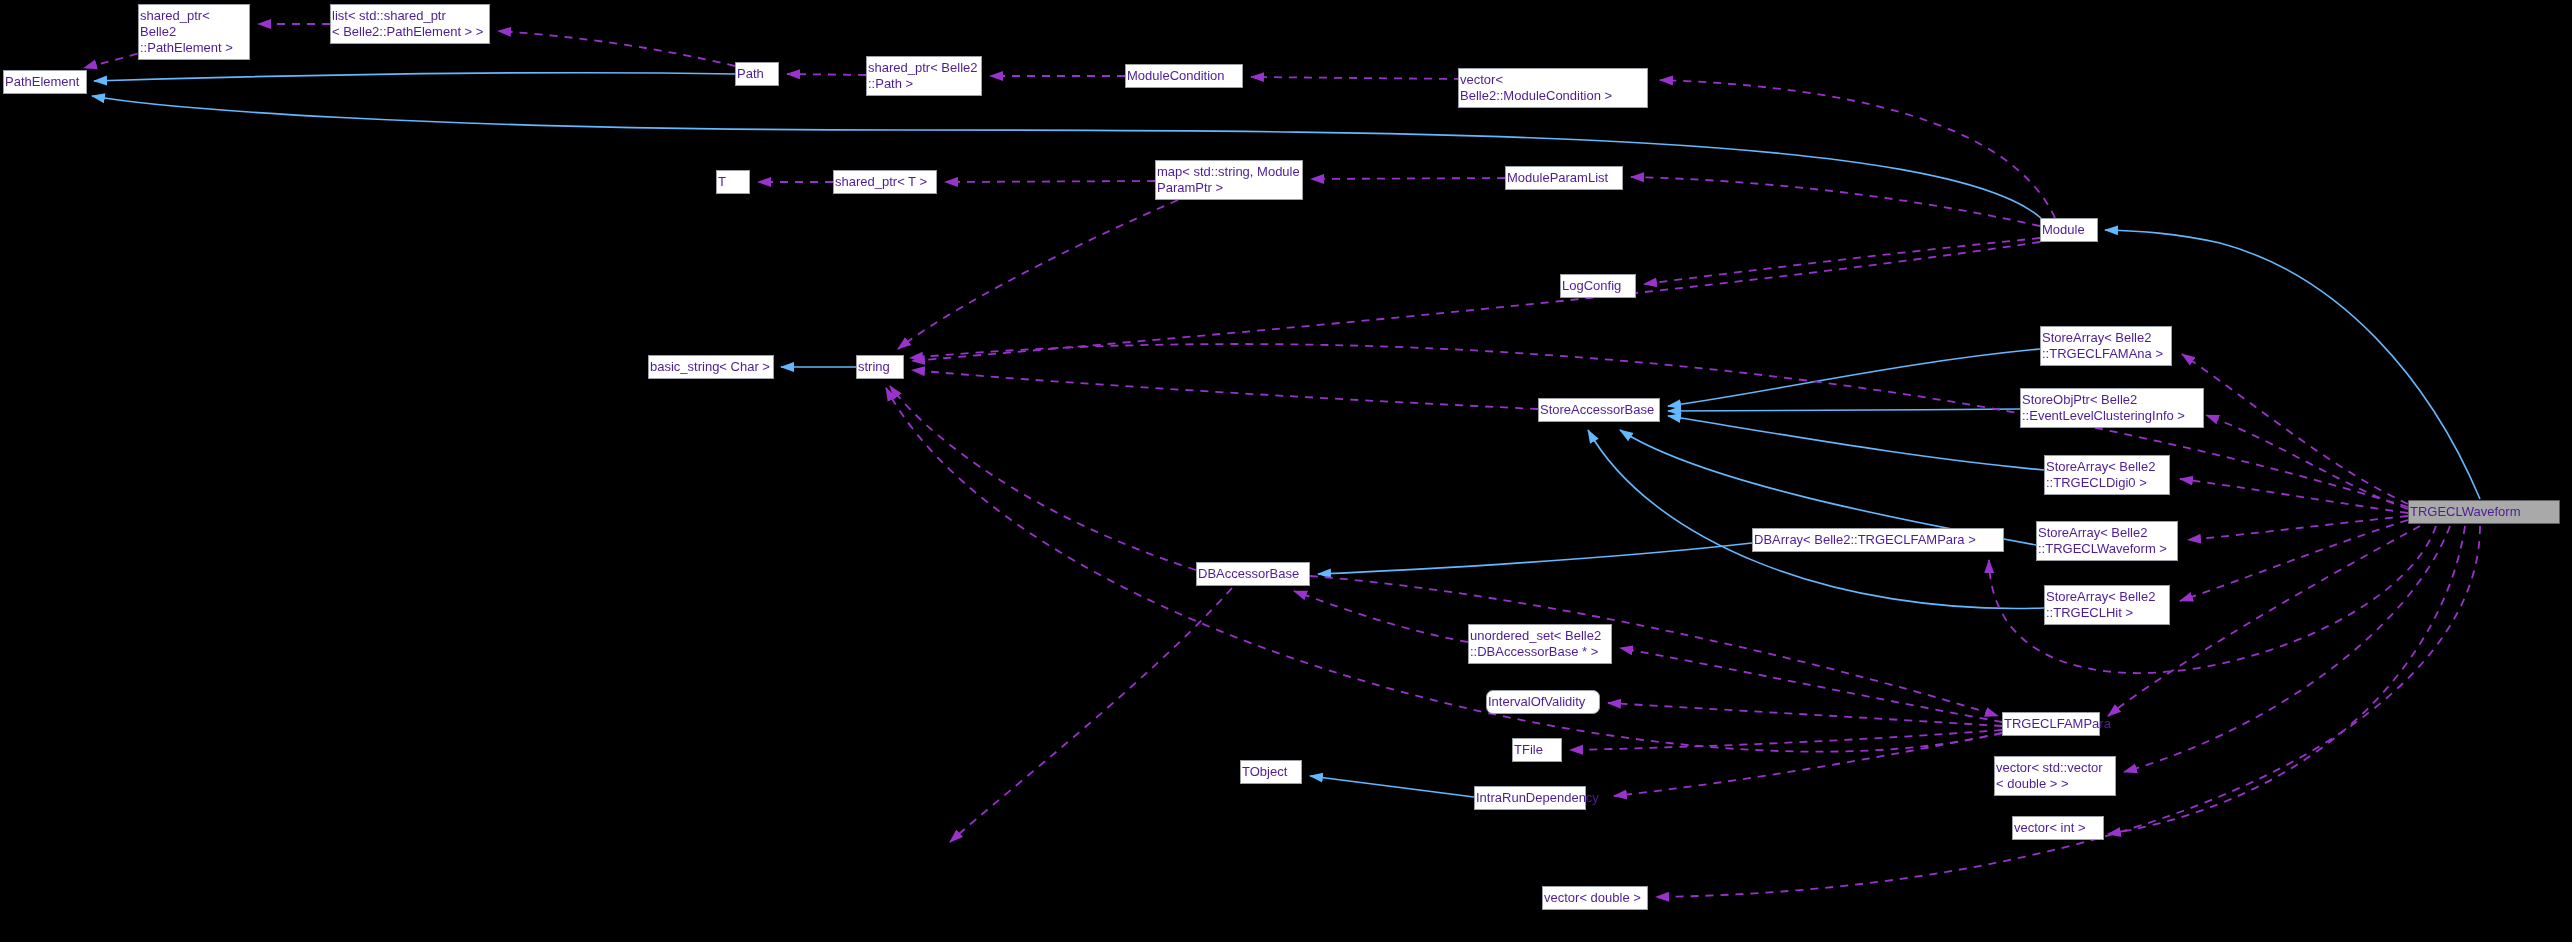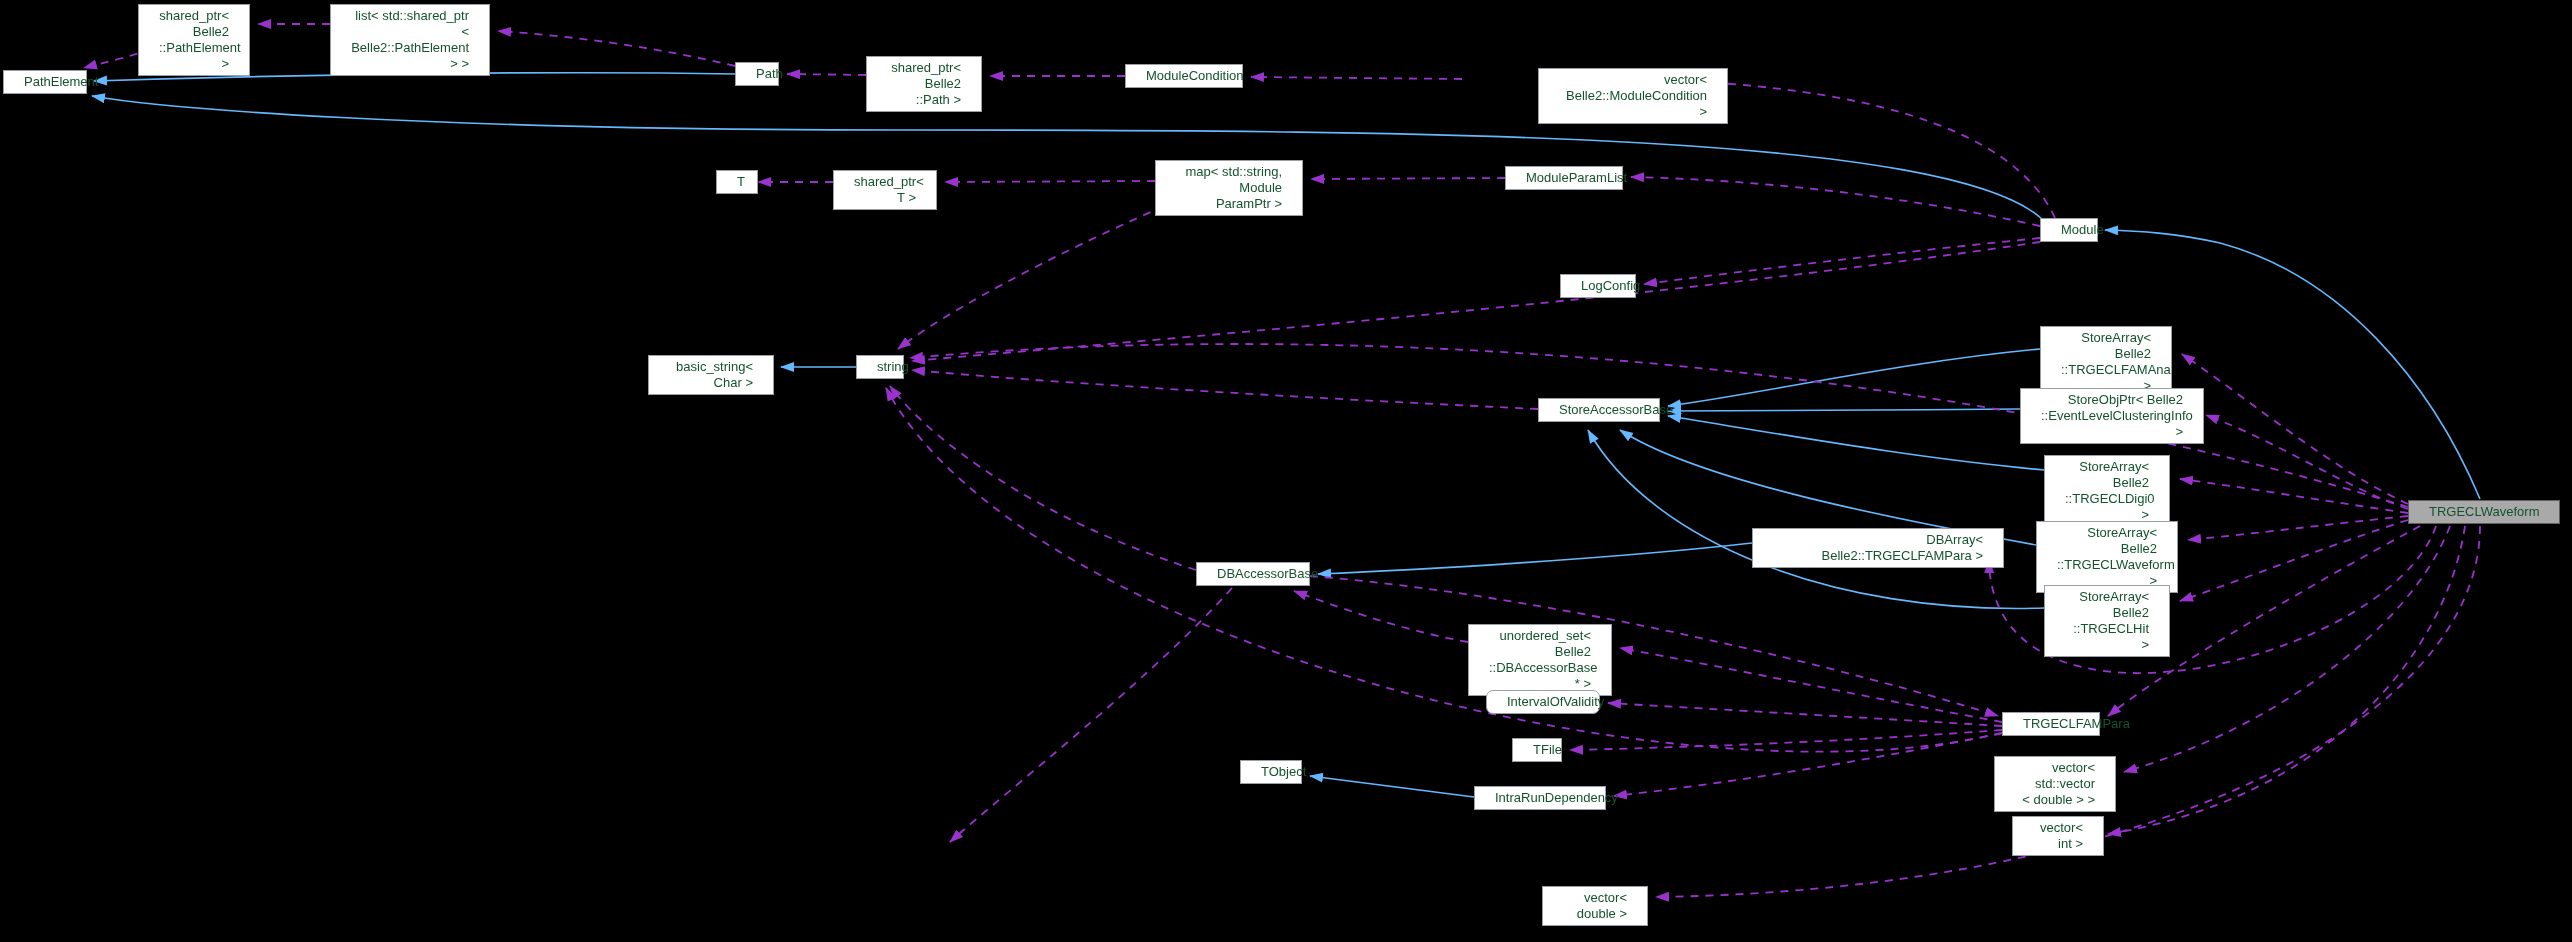--- a/index.html
+++ b/index.html
@@ -1,20 +1,20 @@
 <!DOCTYPE html>
 <html><head>
 <meta charset="utf-8">
 <style>
   html,body{margin:0;padding:0;background:#000;}
   #stage{position:relative;width:2572px;height:942px;background:#000;overflow:hidden;
          font-family:"Liberation Sans",sans-serif;}
   #edges{position:absolute;left:0;top:0;width:2572px;height:942px;}
   .node{position:absolute;box-sizing:border-box;background:#fff;border:1px solid #9aa0a6;
-        color:#14532d;font-size:13px;line-height:16px;text-align:right;padding:3px 20px;
+        color:#4c1d95;font-size:13px;line-height:16px;text-align:left;padding:3px 1px;
         white-space:pre-line;z-index:2;}
   .node.hl{background:#a9a9a9;border:1px solid #5e5e5e;}
   path.inh{fill:none;stroke:#63b8ff;stroke-width:1.6px;}
   path.use{fill:none;stroke:#9a32cd;stroke-width:1.8px;stroke-dasharray:8 7;}
 </style>
 </head>
 <body>
 
 <div id="stage">
 
@@ -83,21 +83,21 @@
 
   <div class="node" style="left:138px;top:4px;width:112px;">shared_ptr&lt; Belle2
 ::PathElement &gt;</div>
   <div class="node" style="left:330px;top:4px;width:160px;">list&lt; std::shared_ptr
 &lt; Belle2::PathElement &gt; &gt;</div>
   <div class="node" style="left:3px;top:70px;width:84px;">PathElement</div>
   <div class="node" style="left:735px;top:62px;width:44px;">Path</div>
   <div class="node" style="left:866px;top:56px;width:116px;">shared_ptr&lt; Belle2
 ::Path &gt;</div>
   <div class="node" style="left:1125px;top:64px;width:118px;">ModuleCondition</div>
-  <div class="node" style="left:1538px;top:68px;width:190px;">vector&lt; Belle2::ModuleCondition &gt;</div>
+  <div class="node" style="left:1458px;top:68px;width:190px;">vector&lt; Belle2::ModuleCondition &gt;</div>
   <div class="node" style="left:716px;top:170px;width:34px;">T</div>
   <div class="node" style="left:833px;top:170px;width:104px;">shared_ptr&lt; T &gt;</div>
   <div class="node" style="left:1155px;top:160px;width:148px;">map&lt; std::string, Module
 ParamPtr &gt;</div>
   <div class="node" style="left:1505px;top:166px;width:118px;">ModuleParamList</div>
   <div class="node" style="left:2040px;top:218px;width:58px;">Module</div>
   <div class="node" style="left:1560px;top:274px;width:76px;">LogConfig</div>
   <div class="node" style="left:648px;top:355px;width:126px;">basic_string&lt; Char &gt;</div>
   <div class="node" style="left:856px;top:355px;width:48px;">string</div>
   <div class="node" style="left:1538px;top:398px;width:122px;">StoreAccessorBase</div>
@@ -112,20 +112,20 @@
 ::TRGECLWaveform &gt;</div>
   <div class="node" style="left:2044px;top:585px;width:126px;">StoreArray&lt; Belle2
 ::TRGECLHit &gt;</div>
   <div class="node" style="left:1752px;top:528px;width:252px;">DBArray&lt; Belle2::TRGECLFAMPara &gt;</div>
   <div class="node" style="left:1196px;top:562px;width:114px;">DBAccessorBase</div>
   <div class="node" style="left:1468px;top:624px;width:144px;">unordered_set&lt; Belle2
 ::DBAccessorBase * &gt;</div>
   <div class="node" style="left:1486px;top:690px;width:114px;border-radius:7px;">IntervalOfValidity</div>
   <div class="node" style="left:1512px;top:738px;width:50px;">TFile</div>
   <div class="node" style="left:1240px;top:760px;width:62px;">TObject</div>
-  <div class="node" style="left:1474px;top:786px;width:132px;">IntraRunDependency</div>
+  <div class="node" style="left:1474px;top:786px;width:112px;">IntraRunDependency</div>
   <div class="node" style="left:2002px;top:712px;width:98px;">TRGECLFAMPara</div>
   <div class="node" style="left:1994px;top:756px;width:122px;">vector&lt; std::vector
 &lt; double &gt; &gt;</div>
   <div class="node" style="left:2012px;top:816px;width:92px;">vector&lt; int &gt;</div>
   <div class="node" style="left:1542px;top:886px;width:106px;">vector&lt; double &gt;</div>
 
 </div>
 
 </body></html>

